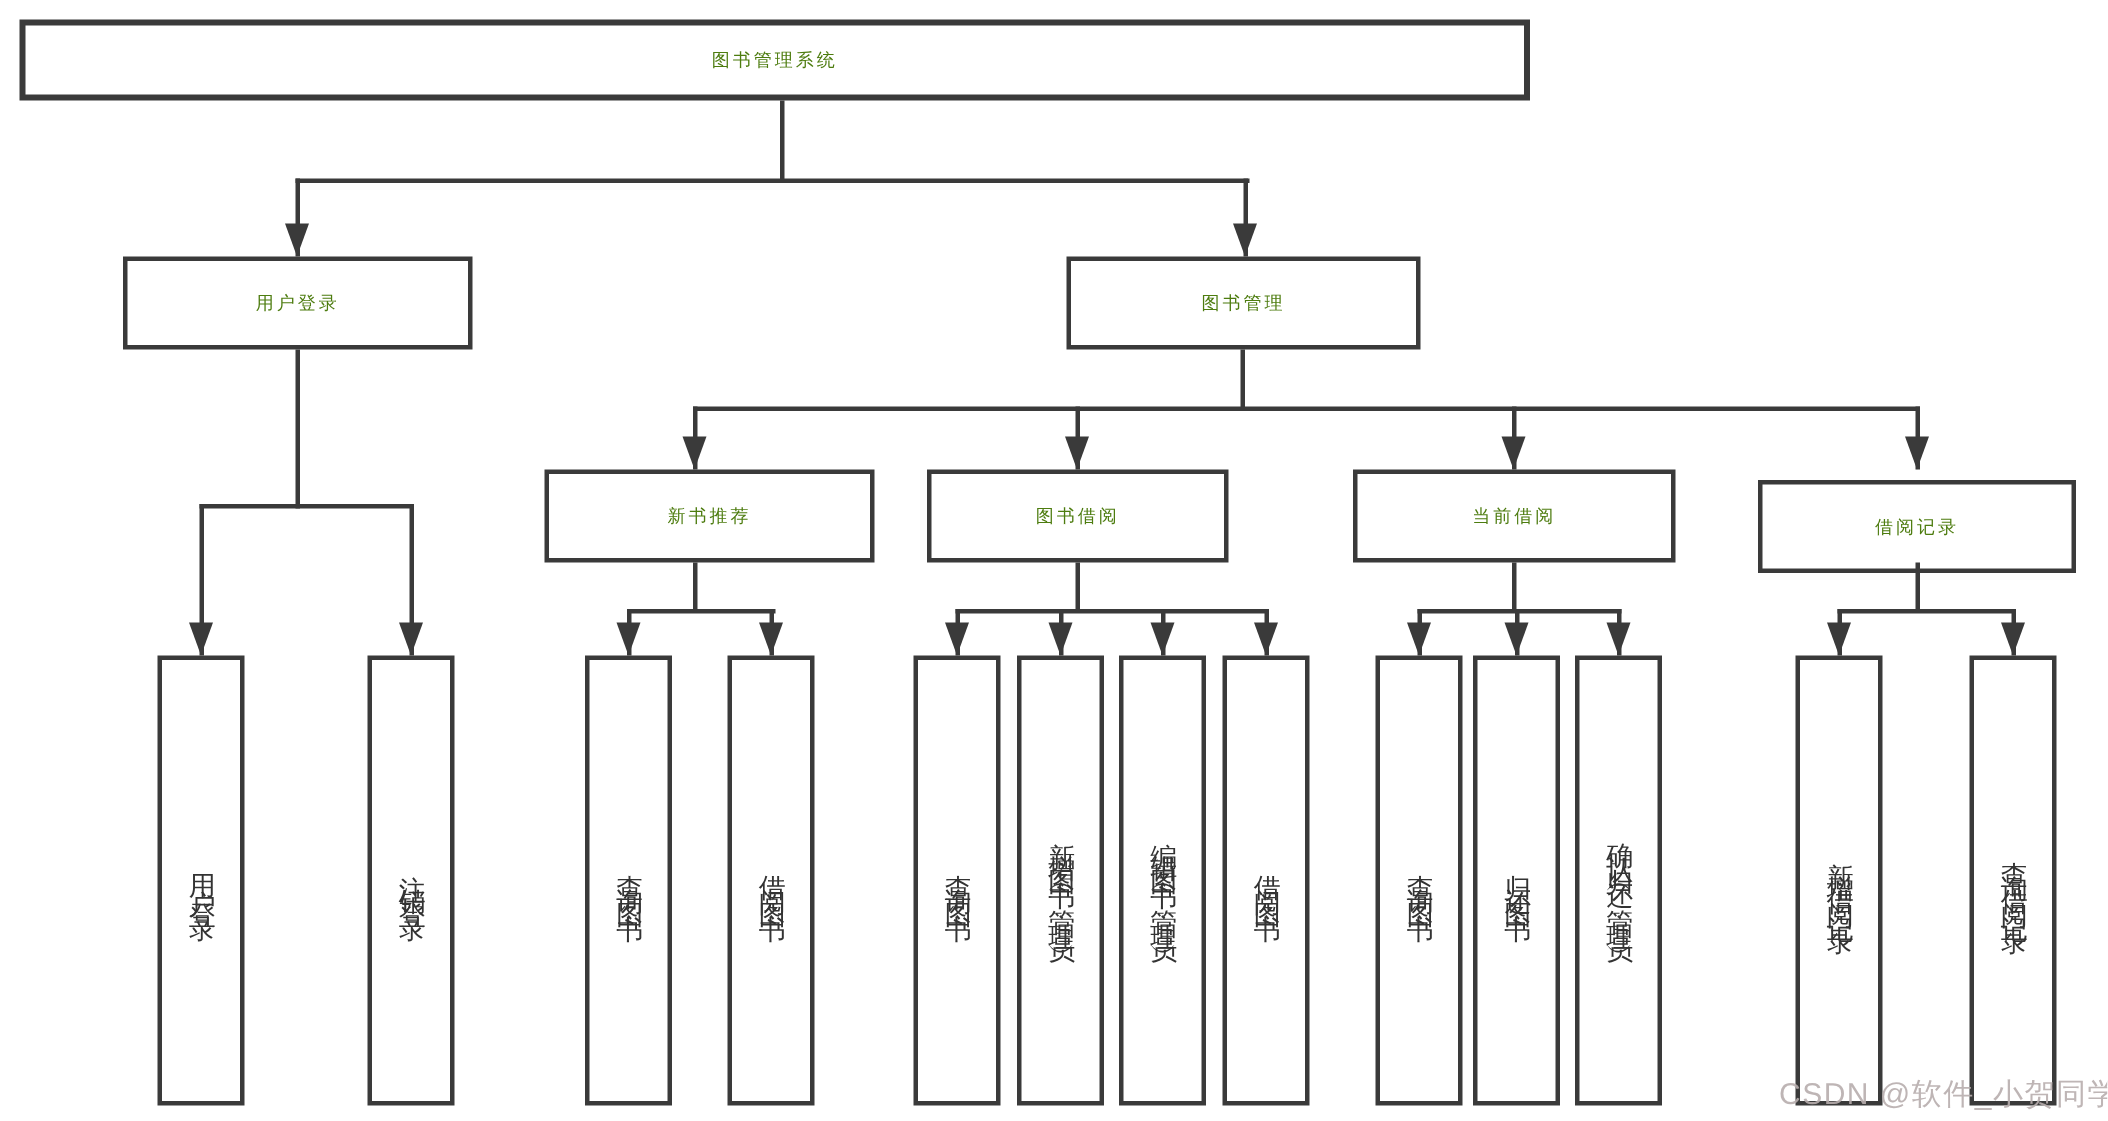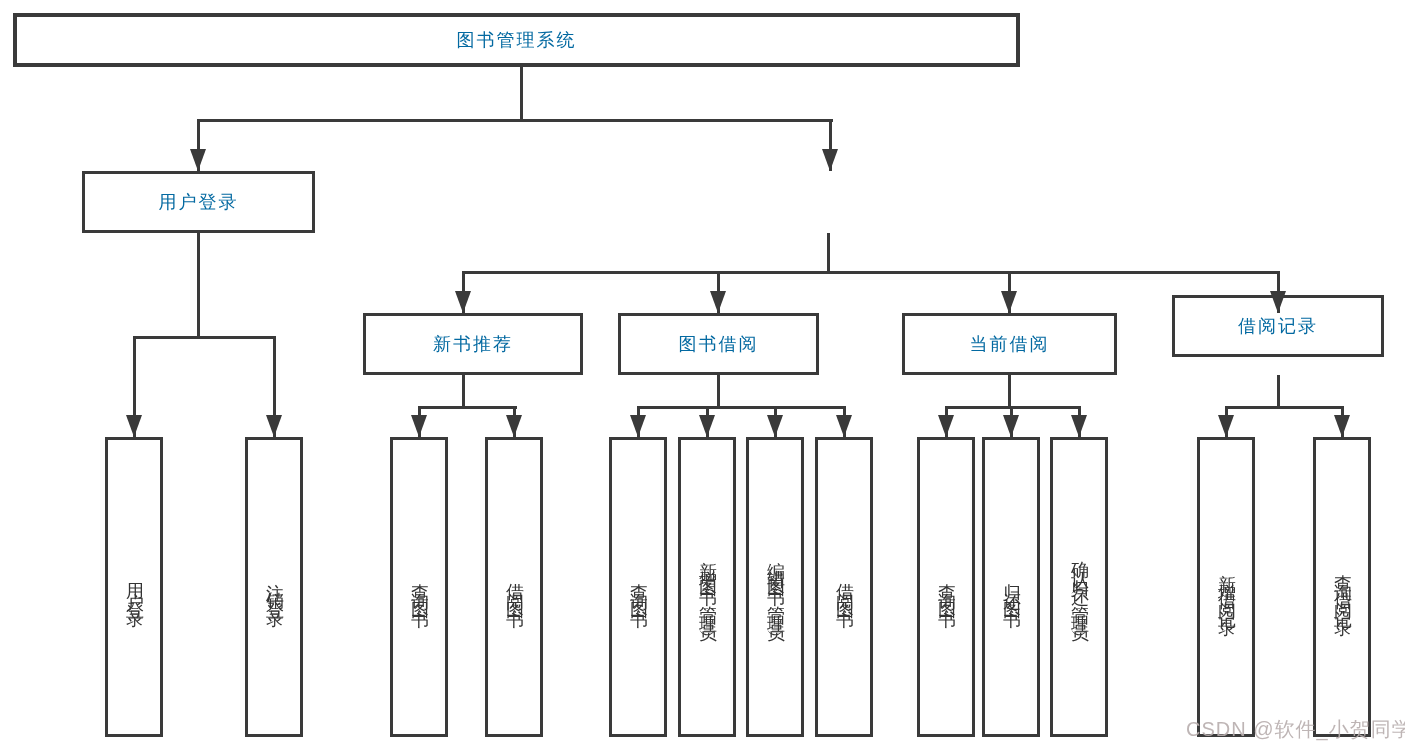--- a/index.html
+++ b/index.html
@@ -1,21 +1,21 @@
 <!DOCTYPE html>
 <html><head>
 <meta charset="utf-8">
 <style>
   html,body{margin:0;padding:0;background:#fff;}
   body{font-family:"Liberation Sans","DejaVu Sans",sans-serif;color:#333;}
   #stage{position:relative;width:1405px;height:747px;background:#fff;overflow:hidden;}
   .box{position:absolute;border:3px solid #3a3a3a;background:#fff;box-sizing:border-box;
        display:flex;align-items:center;justify-content:center;}
   .root{border-width:4px;}
-  .hbox span{font-size:18px;letter-spacing:2px;color:#0369a1;white-space:nowrap;}
+  .hbox span{font-size:12px;letter-spacing:2px;color:#4d7c0f;white-space:nowrap;}
   .leaf{width:58px;height:300px;top:437px;}
   .leaf span{writing-mode:vertical-rl;text-orientation:mixed;font-size:18px;
              letter-spacing:9px;line-height:1.1;color:#333;}
   .vl{position:absolute;width:3px;background:#3a3a3a;}
   .hl{position:absolute;height:3px;background:#3a3a3a;}
   .tri{position:absolute;width:0;height:0;border-left:8px solid transparent;
        border-right:8px solid transparent;border-top:22px solid #3a3a3a;}
   .watermark{position:absolute;left:1186px;top:716px;font-size:20px;color:#b8aeae;
              letter-spacing:1px;z-index:10;opacity:.9;white-space:nowrap;}
 </style>
@@ -25,34 +25,37 @@
 <div id="stage">
 
   <div class="box root hbox" style="left:13px;top:13px;width:1007px;height:54px;">
     <span>图书管理系统</span>
   </div>
 
   <div class="box hbox" style="left:82px;top:171px;width:233px;height:62px;">
     <span>用户登录</span>
   </div>
 
+  <div class="box hbox" style="left:711px;top:171px;width:236px;height:62px;">
+    <span>图书管理</span>
+  </div>
 
   <div class="box hbox" style="left:363px;top:313px;width:220px;height:62px;">
     <span>新书推荐</span>
   </div>
 
   <div class="box hbox" style="left:618px;top:313px;width:201px;height:62px;">
     <span>图书借阅</span>
   </div>
 
   <div class="box hbox" style="left:902px;top:313px;width:215px;height:62px;justify-content:center;">
     <span>当前借阅</span>
   </div>
 
-  <div class="box hbox" style="left:1172px;top:295px;width:212px;height:62px;">
+  <div class="box hbox" style="left:1172px;top:320px;width:212px;height:62px;">
     <span>借阅记录</span>
   </div>
 
   <div class="box leaf" style="left:105px;">
     <span>用户登录</span>
   </div>
   <div class="box leaf" style="left:245px;">
     <span>注销登录</span>
   </div>
 

